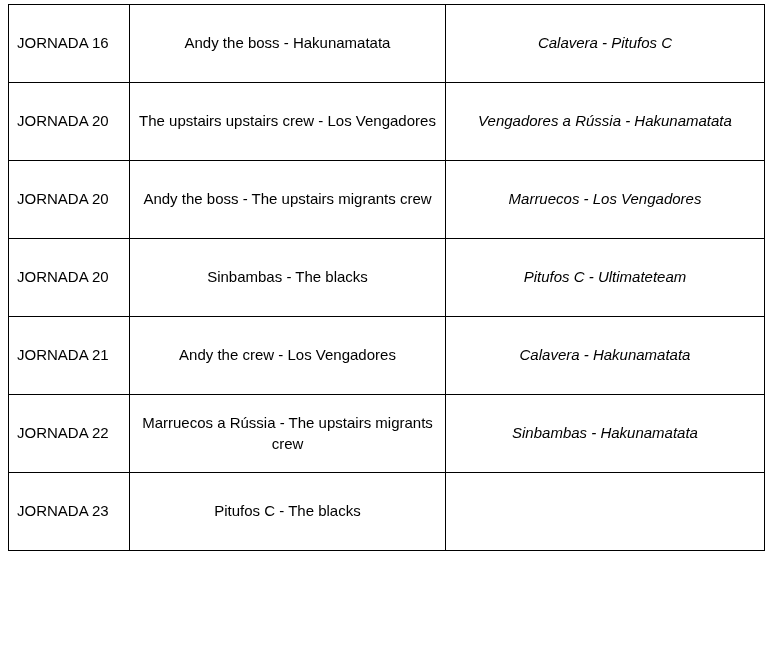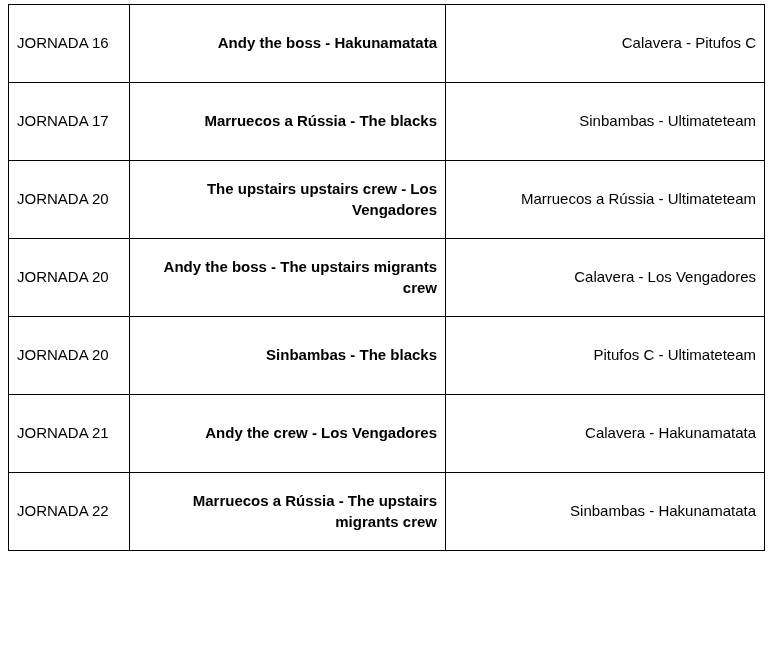--- a/index.html
+++ b/index.html
@@ -34,64 +34,64 @@
     height: 78px;
     box-sizing: border-box;
   }
   td.round-cell {
     width: 121px;
     text-align: left;
     padding-left: 10px;
   }
   td.match-cell {
     width: 316px;
-    text-align: right;
-    font-weight: bold;
+    text-align: center;
   }
   td.match-cell-right {
     width: 319px;
-    text-align: right;
+    text-align: center;
+    font-style: italic;
   }
 </style>
 </head>
 <body>
 
 <div class="sheet">
   <table class="fixture-table">
     <tbody>
       <tr>
         <td class="round-cell">JORNADA 16</td>
         <td class="match-cell">Andy the boss - Hakunamatata</td>
         <td class="match-cell-right">Calavera - Pitufos C</td>
       </tr>
       <tr>
-        <td class="round-cell">JORNADA 17</td>
-        <td class="match-cell">Marruecos a Rússia - The blacks</td>
-        <td class="match-cell-right">Sinbambas - Ultimateteam</td>
-      </tr>
-      <tr>
         <td class="round-cell">JORNADA 20</td>
         <td class="match-cell">The upstairs upstairs crew - Los Vengadores</td>
-        <td class="match-cell-right">Marruecos a Rússia -  Ultimateteam</td>
+        <td class="match-cell-right">Vengadores a Rússia -  Hakunamatata</td>
       </tr>
       <tr>
         <td class="round-cell">JORNADA 20</td>
         <td class="match-cell">Andy the boss -  The upstairs migrants crew</td>
-        <td class="match-cell-right">Calavera -  Los Vengadores</td>
+        <td class="match-cell-right">Marruecos -  Los Vengadores</td>
       </tr>
       <tr>
         <td class="round-cell">JORNADA 20</td>
         <td class="match-cell">Sinbambas - The blacks</td>
         <td class="match-cell-right">Pitufos C - Ultimateteam</td>
       </tr>
       <tr>
         <td class="round-cell">JORNADA 21</td>
         <td class="match-cell">Andy the crew - Los Vengadores</td>
         <td class="match-cell-right">Calavera -  Hakunamatata</td>
       </tr>
       <tr>
         <td class="round-cell">JORNADA 22</td>
         <td class="match-cell">Marruecos a Rússia - The upstairs migrants crew</td>
         <td class="match-cell-right">Sinbambas - Hakunamatata</td>
       </tr>
+      <tr>
+        <td class="round-cell">JORNADA 23</td>
+        <td class="match-cell">Pitufos C - The blacks</td>
+        <td class="match-cell-right"></td>
+      </tr>
     </tbody>
   </table>
 </div>
 
 </body></html>

